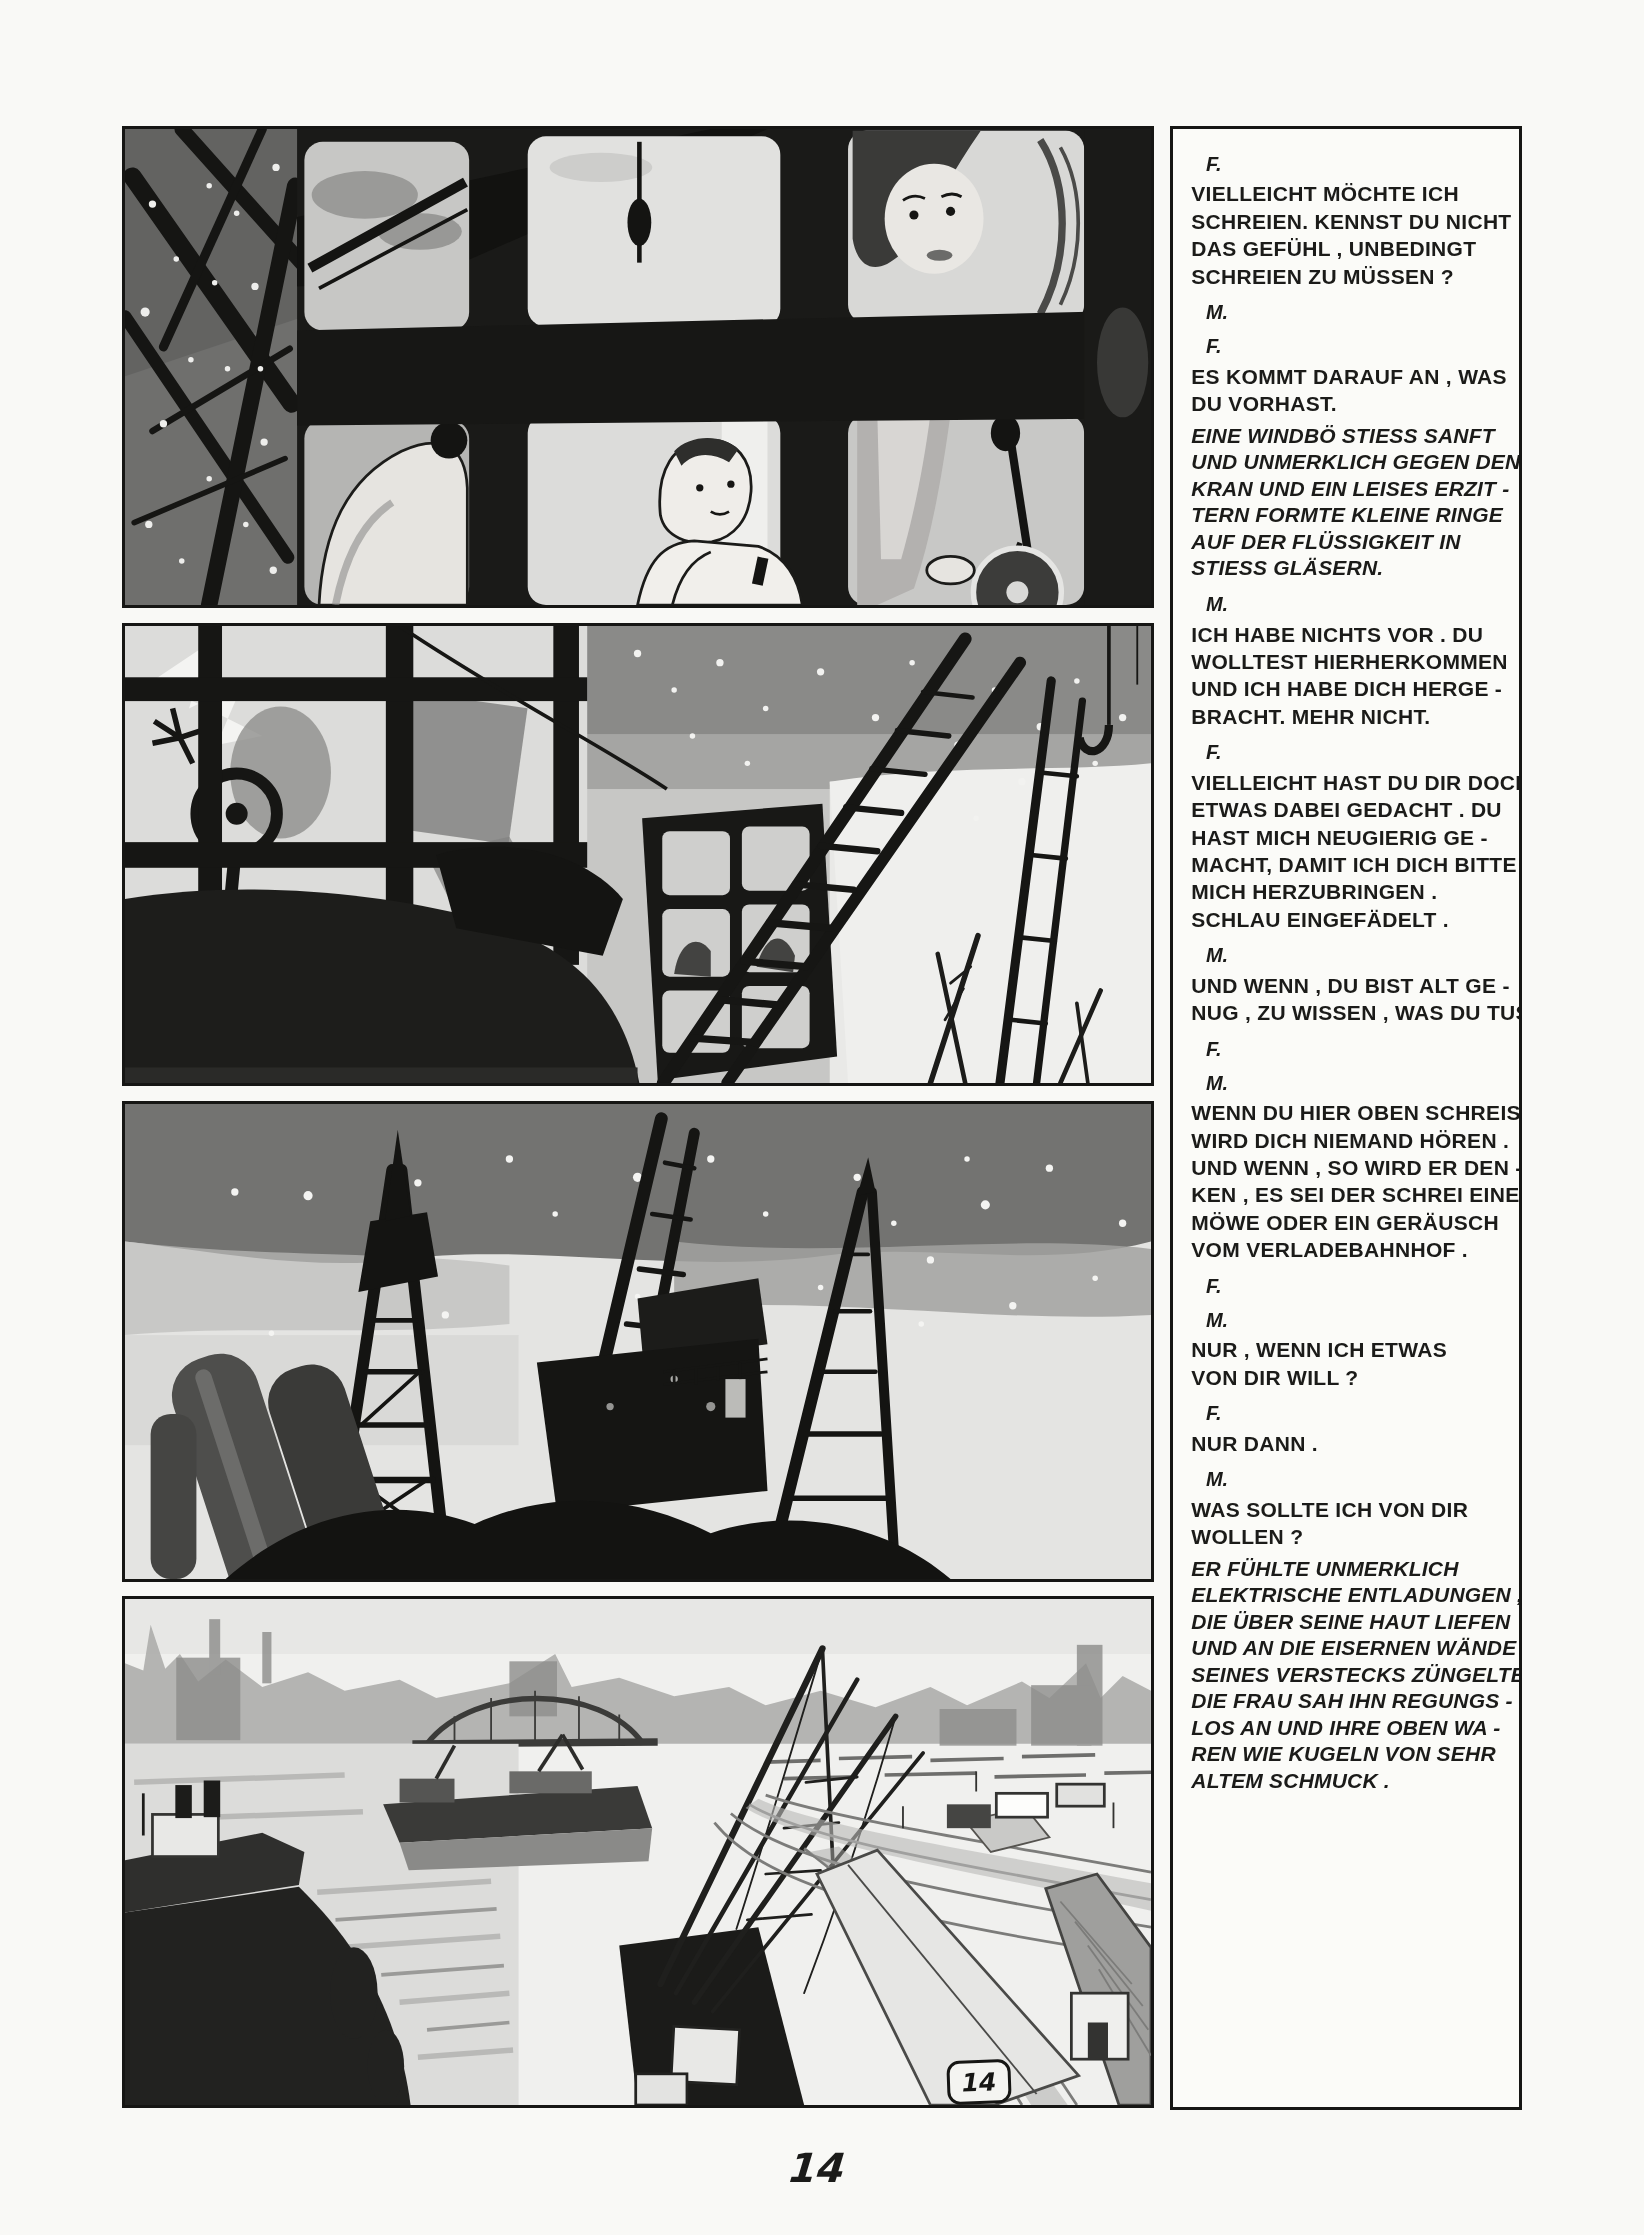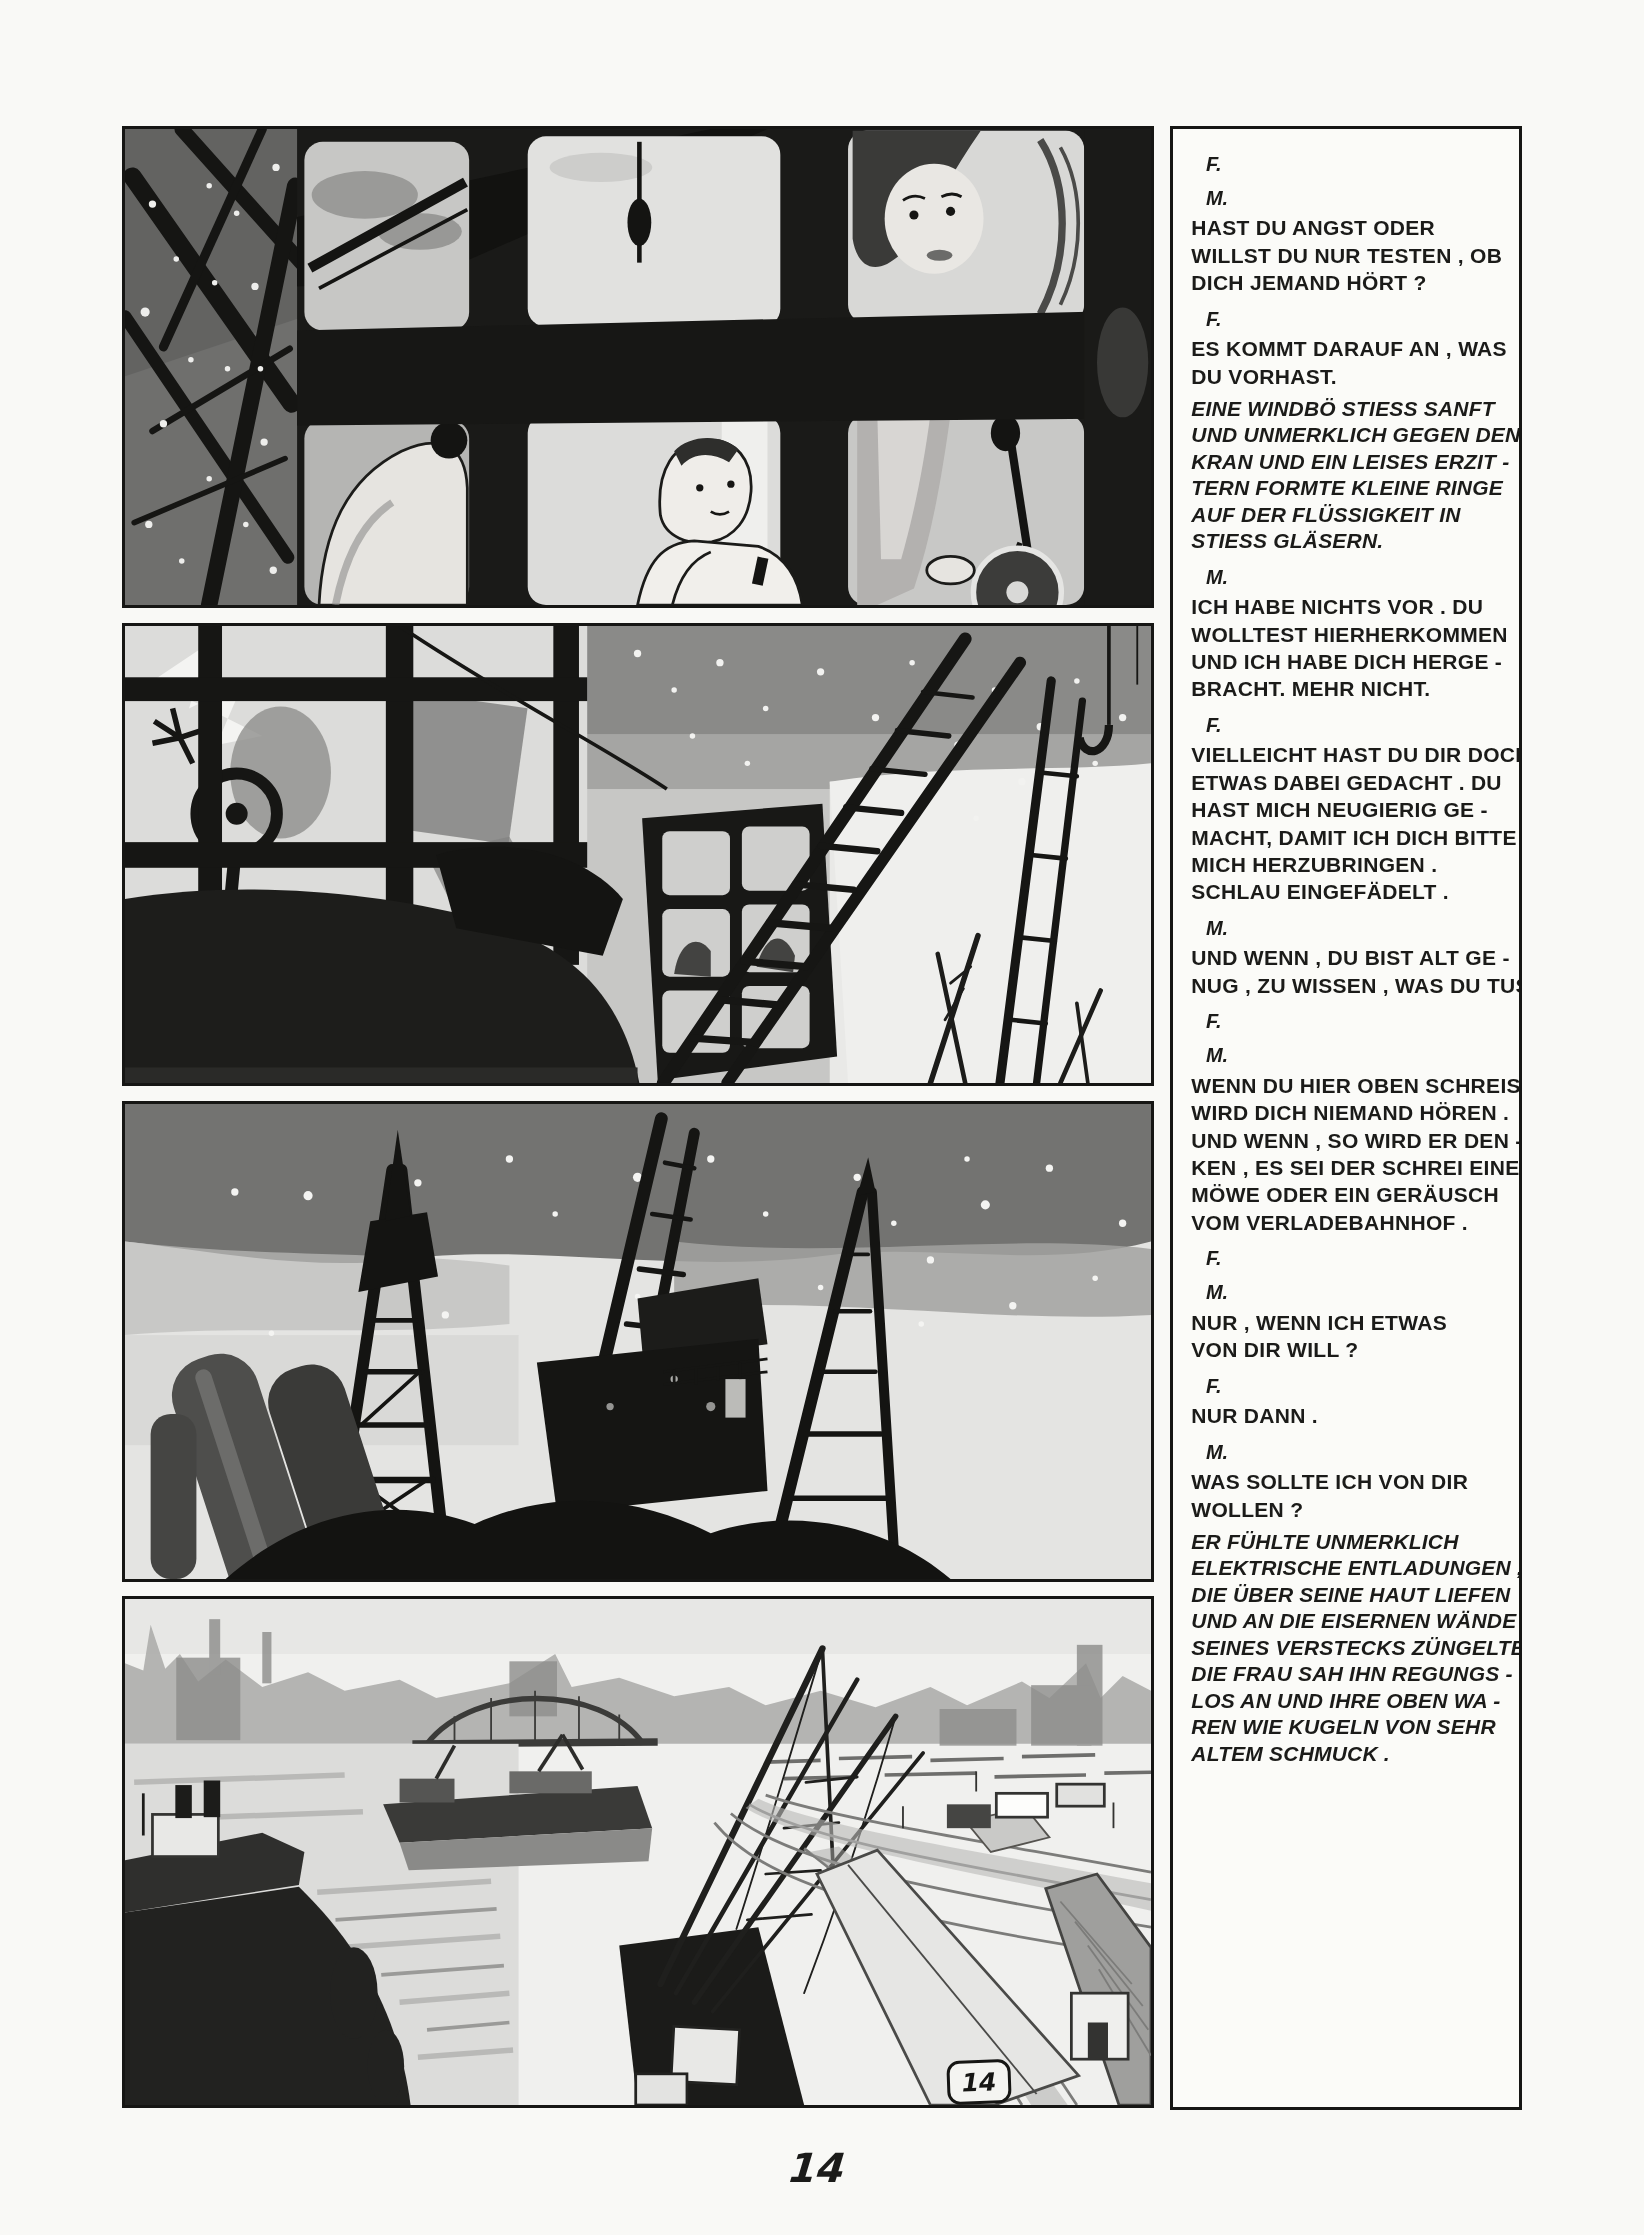--- a/index.html
+++ b/index.html
@@ -456,27 +456,28 @@
       </g>
     </svg>
     <div id="panel4-marker">14</div>
   </div>
 
   <div id="text-box">
     <div id="dialogue-column">
         <div class="block-label">
           <div class="tline">F.</div>
         </div>
+        <div class="speech">
+          <div class="tline">VIELLEICHT MÖCHTE ICH</div>
+          <div class="tline">SCHREIEN. KENNST DU NICHT</div>
+          <div class="tline">DAS GEFÜHL , UNBEDINGT</div>
+          <div class="tline">SCHREIEN ZU MÜSSEN ?</div>
+        </div>
         <div class="block-label">
           <div class="tline">M.</div>
-        </div>
-        <div class="speech">
-          <div class="tline">HAST DU ANGST ODER</div>
-          <div class="tline">WILLST DU NUR TESTEN , OB</div>
-          <div class="tline">DICH JEMAND HÖRT ?</div>
         </div>
         <div class="block-label">
           <div class="tline">F.</div>
         </div>
         <div class="speech">
           <div class="tline">ES KOMMT DARAUF AN , WAS</div>
           <div class="tline">DU VORHAST.</div>
         </div>
         <div class="narration">
           <div class="tline">EINE WINDBÖ STIESS SANFT</div>

